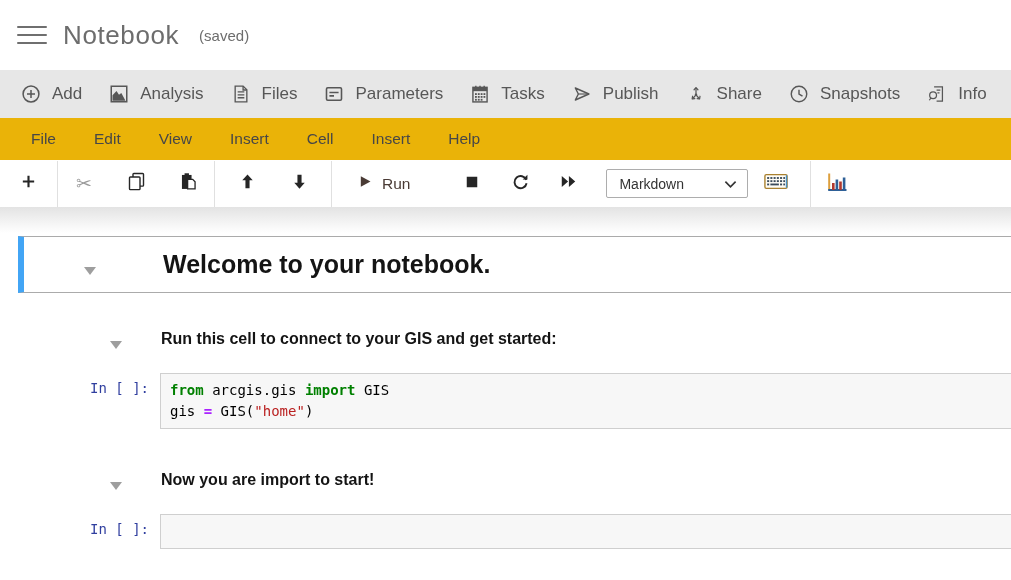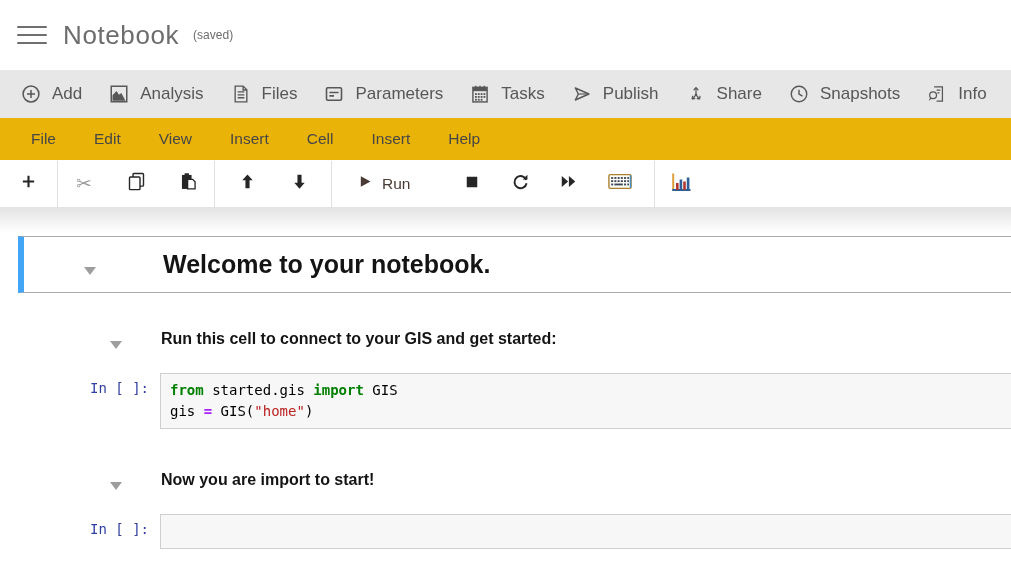--- a/index.html
+++ b/index.html
@@ -4,21 +4,21 @@
 <style>
   * { margin:0; padding:0; box-sizing:border-box; }
   html,body { width:1011px; height:580px; overflow:hidden; background:#fff;
     font-family:"Liberation Sans", sans-serif; }
 
   
   .header { height:70px; background:#fff; display:flex; align-items:center; }
   .hamburger { margin-left:17px; width:30px; cursor:pointer; }
   .hamburger div { height:2.6px; background:#6f6f6f; margin:5.6px 0; border-radius:1px; }
   .title { margin-left:16px; font-size:26px; color:#6d6d6d; letter-spacing:0.6px; }
-  .saved { margin-left:14px; font-size:12px; color:#6d6d6d; }
+  .saved { margin-left:20px; font-size:15px; color:#6d6d6d; }
 
   
   .ribbon { height:48px; background:#e7e7e7; display:flex; align-items:center;
     padding-left:21px; gap:27px; }
   .ribbon-item { display:flex; align-items:center; gap:11px; color:#575757;
     font-size:17px; cursor:pointer; white-space:nowrap; }
   .ribbon-item svg { width:20px; height:20px; display:block; }
 
   
   .menubar { height:42px; background:#eab308; display:flex; align-items:center;
@@ -250,20 +250,26 @@
   </div>
   <div class="tb-btn btn-ctl">
     <span><svg width="19" height="19" viewBox="0 0 24 24" fill="none">
           <path d="M19.3 10 A 7.7 7.7 0 1 0 19.7 14.2" stroke="#262626" stroke-width="2.4"></path>
           <path d="M20.8 3.6 v6 h-6 z" fill="#262626"></path>
         </svg></span>
   </div>
   <div class="tb-btn btn-ctl">
     <span><svg width="19" height="19" viewBox="0 0 24 24">
           <path d="M3.5 5 L11.5 12 L3.5 19 Z M12.5 5 L20.5 12 L12.5 19 Z" fill="#262626"></path>
+        </svg></span>
+  </div>
+  <div class="cell-type">
+    <span>Markdown</span>
+    <span><svg width="13" height="9" viewBox="0 0 14 9" fill="none" stroke="#333" stroke-width="1.8">
+          <path d="M1.5 1.5 L7 7 L12.5 1.5"></path>
         </svg></span>
   </div>
   <div class="tb-btn kbd-btn">
     <span><svg width="24" height="17" viewBox="0 0 26 18">
           <rect x="1" y="1.5" width="24" height="15" rx="1.5" fill="#fffdf6" stroke="#a9802e" stroke-width="1.5"></rect>
           <line x1="24.4" y1="2.2" x2="24.4" y2="15.8" stroke="#4a90c2" stroke-width="1.6"></line>
           <g fill="#3a4a5a">
             <rect x="3.4" y="4.2" width="2.2" height="2"></rect>
             <rect x="6.9" y="4.2" width="2.2" height="2"></rect>
             <rect x="10.4" y="4.2" width="2.2" height="2"></rect>
@@ -310,21 +316,21 @@
     <div class="md-row row-2">
       <span class="arrow"><svg width="12" height="8" viewBox="0 0 12 8">
             <path d="M0 0 H12 L6 8 Z" fill="#9e9e9e"></path>
           </svg></span>
       <span class="h-small">Run this cell to connect to your GIS and get started:</span>
     </div>
 
     <div class="code-row">
       <div class="prompt-col">In [ ]:</div>
       <div class="code-box">
-        <div class="code-line"><span class="kw">from</span><span> started.gis </span><span class="kw">import</span><span> GIS</span></div>
+        <div class="code-line"><span class="kw">from</span><span> arcgis.gis </span><span class="kw">import</span><span> GIS</span></div>
         <div class="code-line"><span>gis </span><span class="op">=</span><span> GIS(</span><span class="str">"home"</span><span>)</span></div>
       </div>
     </div>
 
     <div class="md-row row-4">
       <span class="arrow"><svg width="12" height="8" viewBox="0 0 12 8">
             <path d="M0 0 H12 L6 8 Z" fill="#9e9e9e"></path>
           </svg></span>
       <span class="h-small">Now you are import to start!</span>
     </div>

